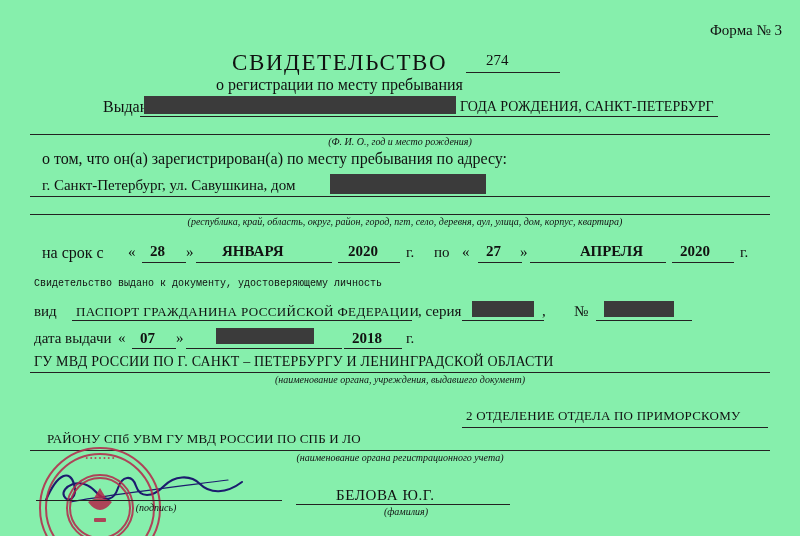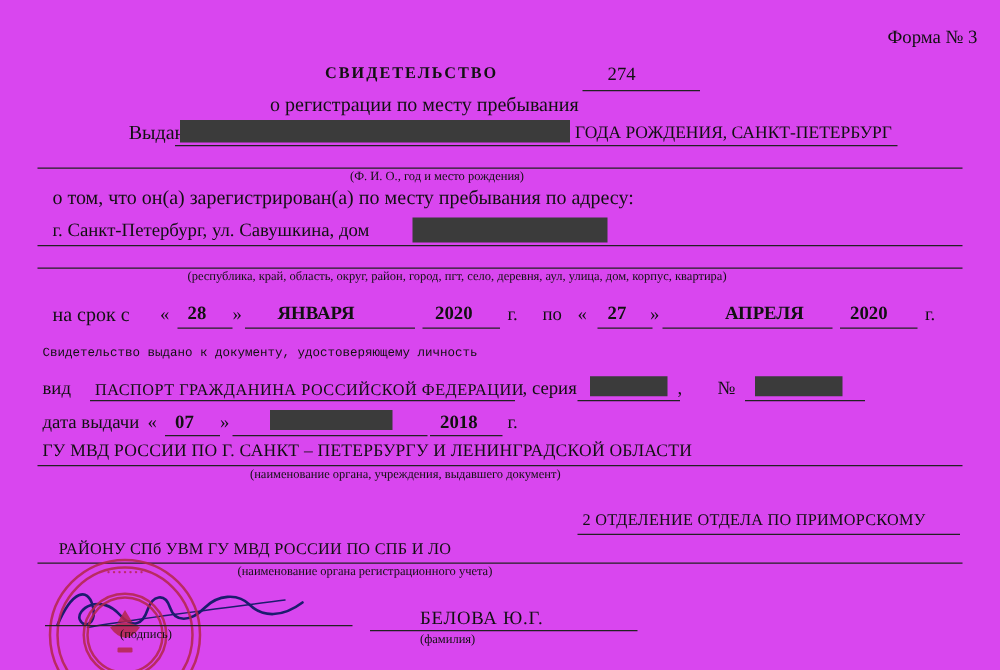--- a/index.html
+++ b/index.html
@@ -4,57 +4,59 @@
 <style>
   html, body {
     margin: 0;
     padding: 0;
     background: #ffffff;
   }
   #page {
     position: relative;
     width: 800px;
     height: 536px;
-    background: #d946ef;
+    background: #86efac;
     font-family: "Liberation Serif", serif;
     color: #111;
     overflow: hidden;
   }
   .line {
     position: absolute;
     border-bottom: 1px solid #222;
   }
   .redact {
     position: absolute;
     background: #3b3b3b;
   }
   .caption {
     position: absolute;
     font-size: 10px;
     color: #111;
+    text-align: center;
     font-family: "Liberation Serif", serif;
+    font-style: italic;
   }
   .txt {
     position: absolute;
     white-space: nowrap;
     font-family: "Liberation Serif", serif;
   }
 
   
   #form-no {
     right: 18px;
     top: 22px;
     font-size: 15px;
   }
   #title-main {
-    left: 260px;
+    left: 232px;
     top: 50px;
-    font-size: 13px;
+    font-size: 23px;
     letter-spacing: 1.6px;
-    font-weight: 700;
+    font-weight: 400;
   }
   #cert-number {
     left: 486px;
     top: 52px;
     font-size: 15px;
   }
   #num-line {
     left: 466px;
     top: 72px;
     width: 94px;

